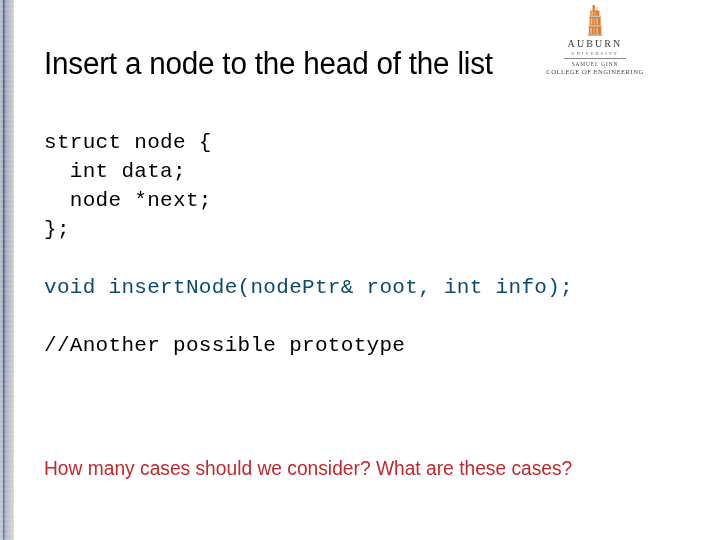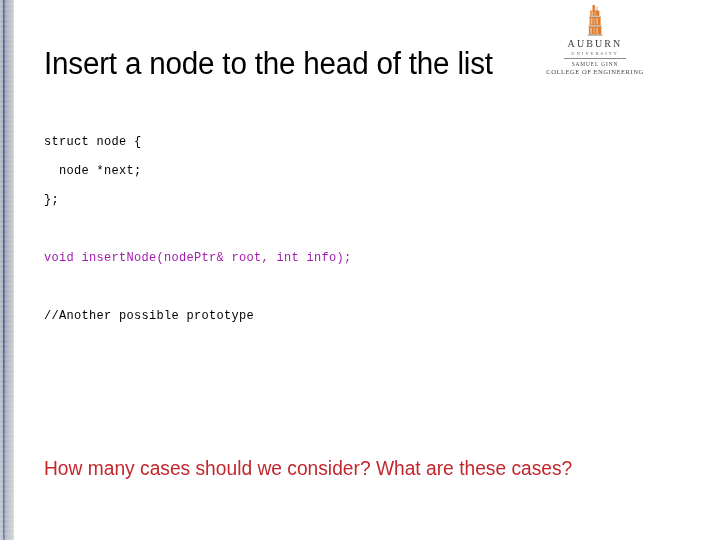--- a/index.html
+++ b/index.html
@@ -142,28 +142,28 @@
 
   
   .body-block {
     position: absolute;
     left: 44px;
     top: 128px;
     width: 640px;
   }
   .code-line {
     font-family: "Liberation Mono", "DejaVu Sans Mono", monospace;
-    font-size: 12px;
+    font-size: 21px;
     line-height: 29px;
     color: #000000;
     white-space: pre;
     letter-spacing: 0.3px;
   }
   .code-line.accent {
-    color: #a21caf;
+    color: #0c4a6e;
   }
   .gap-line {
     height: 29px;
   }
 
   .question {
     position: absolute;
     left: 44px;
     top: 455px;
     font-family: "Liberation Sans", sans-serif;
@@ -208,20 +208,21 @@
     </svg>
     <div class="logo-auburn">AUBURN</div>
     <div class="logo-univ">UNIVERSITY</div>
     <div class="logo-rule"></div>
     <div class="logo-ginn">SAMUEL GINN</div>
     <div class="logo-college">COLLEGE OF ENGINEERING</div>
   </div>
 
   <div class="body-block">
       <div class="code-line">struct node {</div>
+      <div class="code-line">  int data;</div>
       <div class="code-line">  node *next;</div>
       <div class="code-line">};</div>
       <div class="gap-line"></div>
       <div class="code-line accent">void insertNode(nodePtr&amp; root, int info);</div>
       <div class="gap-line"></div>
       <div class="code-line">//Another possible prototype</div>
     </div>
 
   <div class="question">How many cases should we consider? What are these cases?</div>
 

